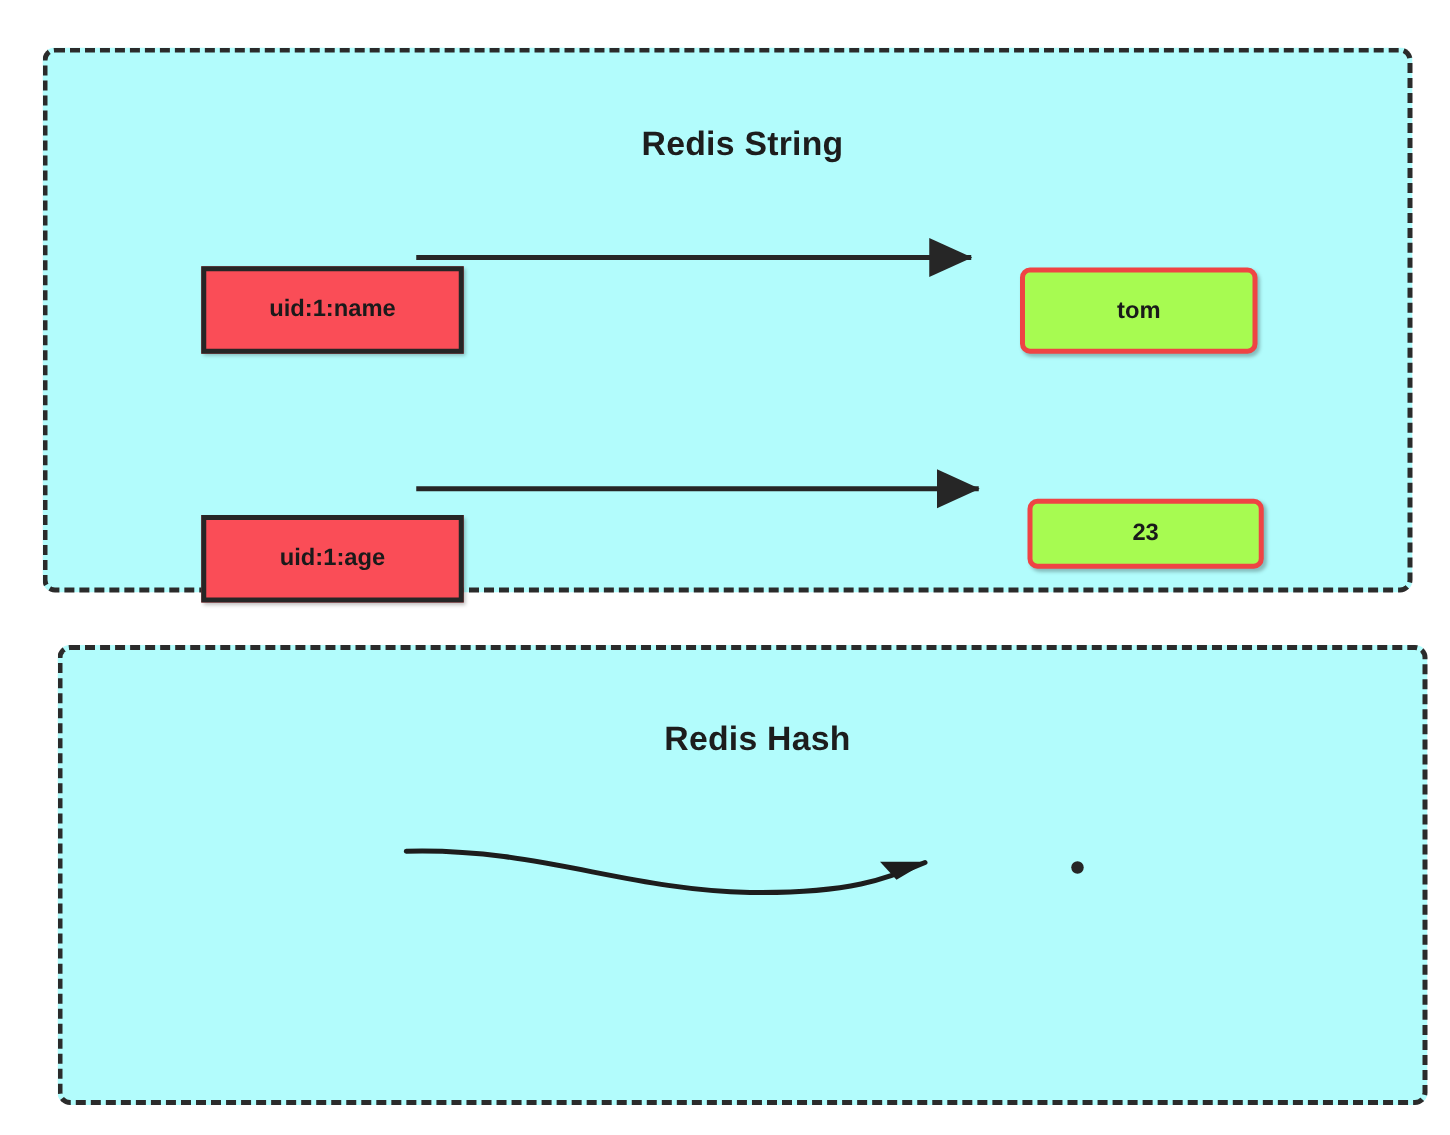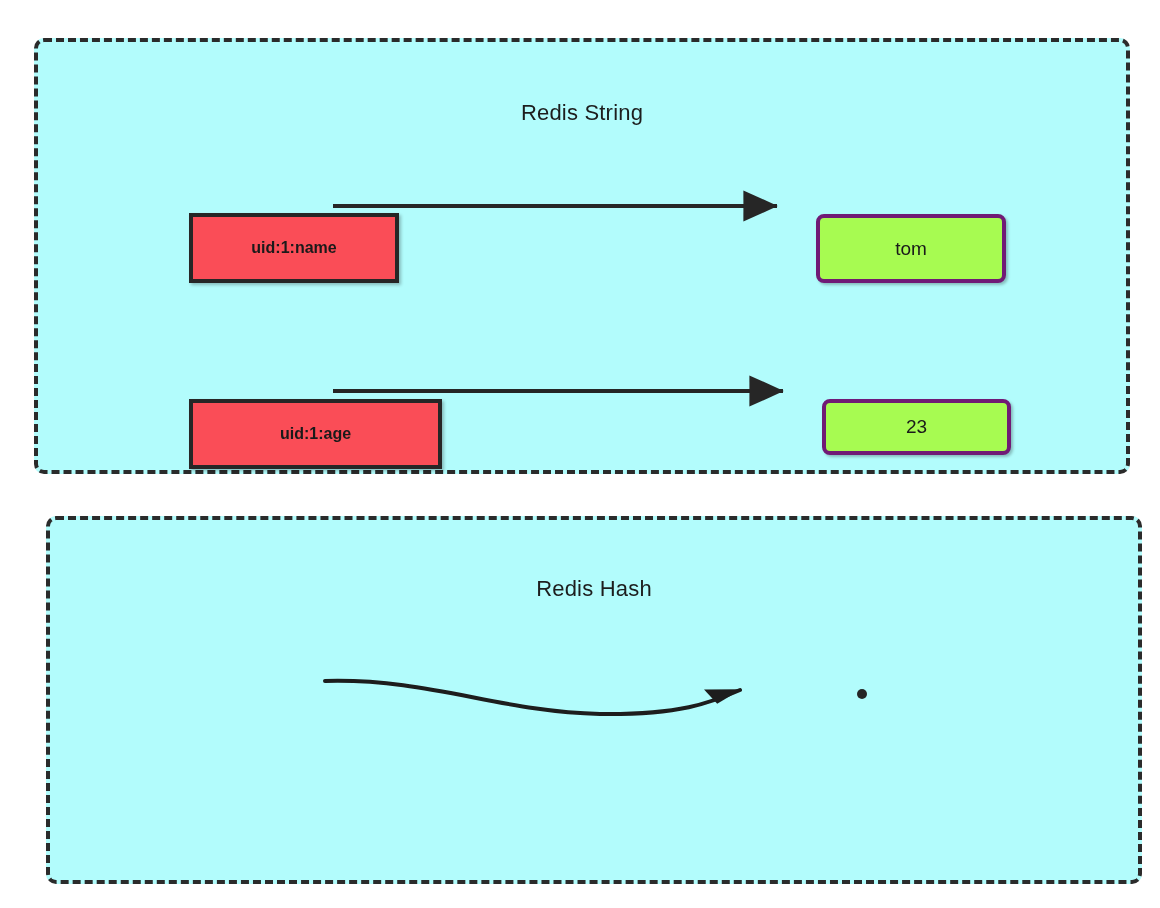--- a/index.html
+++ b/index.html
@@ -40,73 +40,72 @@
   #group-hash {
     left: 34px;
     top: 516px;
     width: 1096px;
     height: 368px;
     margin-left: 12px;
   }
 
   .group-title {
     position: absolute;
-    left: 0;
+    left: 12px;
     width: 100%;
     text-align: center;
-    font-size: 22px;
-    font-weight: normal;
+    font-size: 27px;
+    font-weight: bold;
     color: #1d1d1d;
     letter-spacing: 0.2px;
     user-select: none;
   }
   #title-string { top: 58px; }
   #title-hash  { top: 56px; }
 
   
   .key-box {
     position: absolute;
     background: #fa4d57;
     border: 4px solid #262626;
     box-sizing: border-box;
     display: flex;
     align-items: center;
     justify-content: center;
-    font-size: 16px;
+    font-size: 19px;
     font-weight: bold;
     color: #1a1a1a;
     box-shadow: 2px 2px 3px rgba(0,0,0,0.25);
     user-select: none;
-    margin-left: 28px;
   }
   #key-uid-name {
     left: 123px;
     top: 171px;
     width: 210px;
     height: 70px;
   }
   #key-uid-age {
     left: 123px;
-    top: 357px;
-    width: 253px;
+    top: 370px;
+    width: 210px;
     height: 70px;
   }
 
   
   .value-box {
     position: absolute;
     background: #a7fb51;
-    border: 4px solid #701a75;
+    border: 4px solid #ef4444;
     border-radius: 8px;
     box-sizing: border-box;
     display: flex;
     align-items: center;
     justify-content: center;
     font-size: 19px;
-    font-weight: normal;
+    font-weight: bold;
     color: #1a1a1a;
     box-shadow: 2px 2px 3px rgba(0,0,0,0.25);
     user-select: none;
   }
   #value-tom {
     left: 778px;
     top: 172px;
     width: 190px;
     height: 69px;
   }

